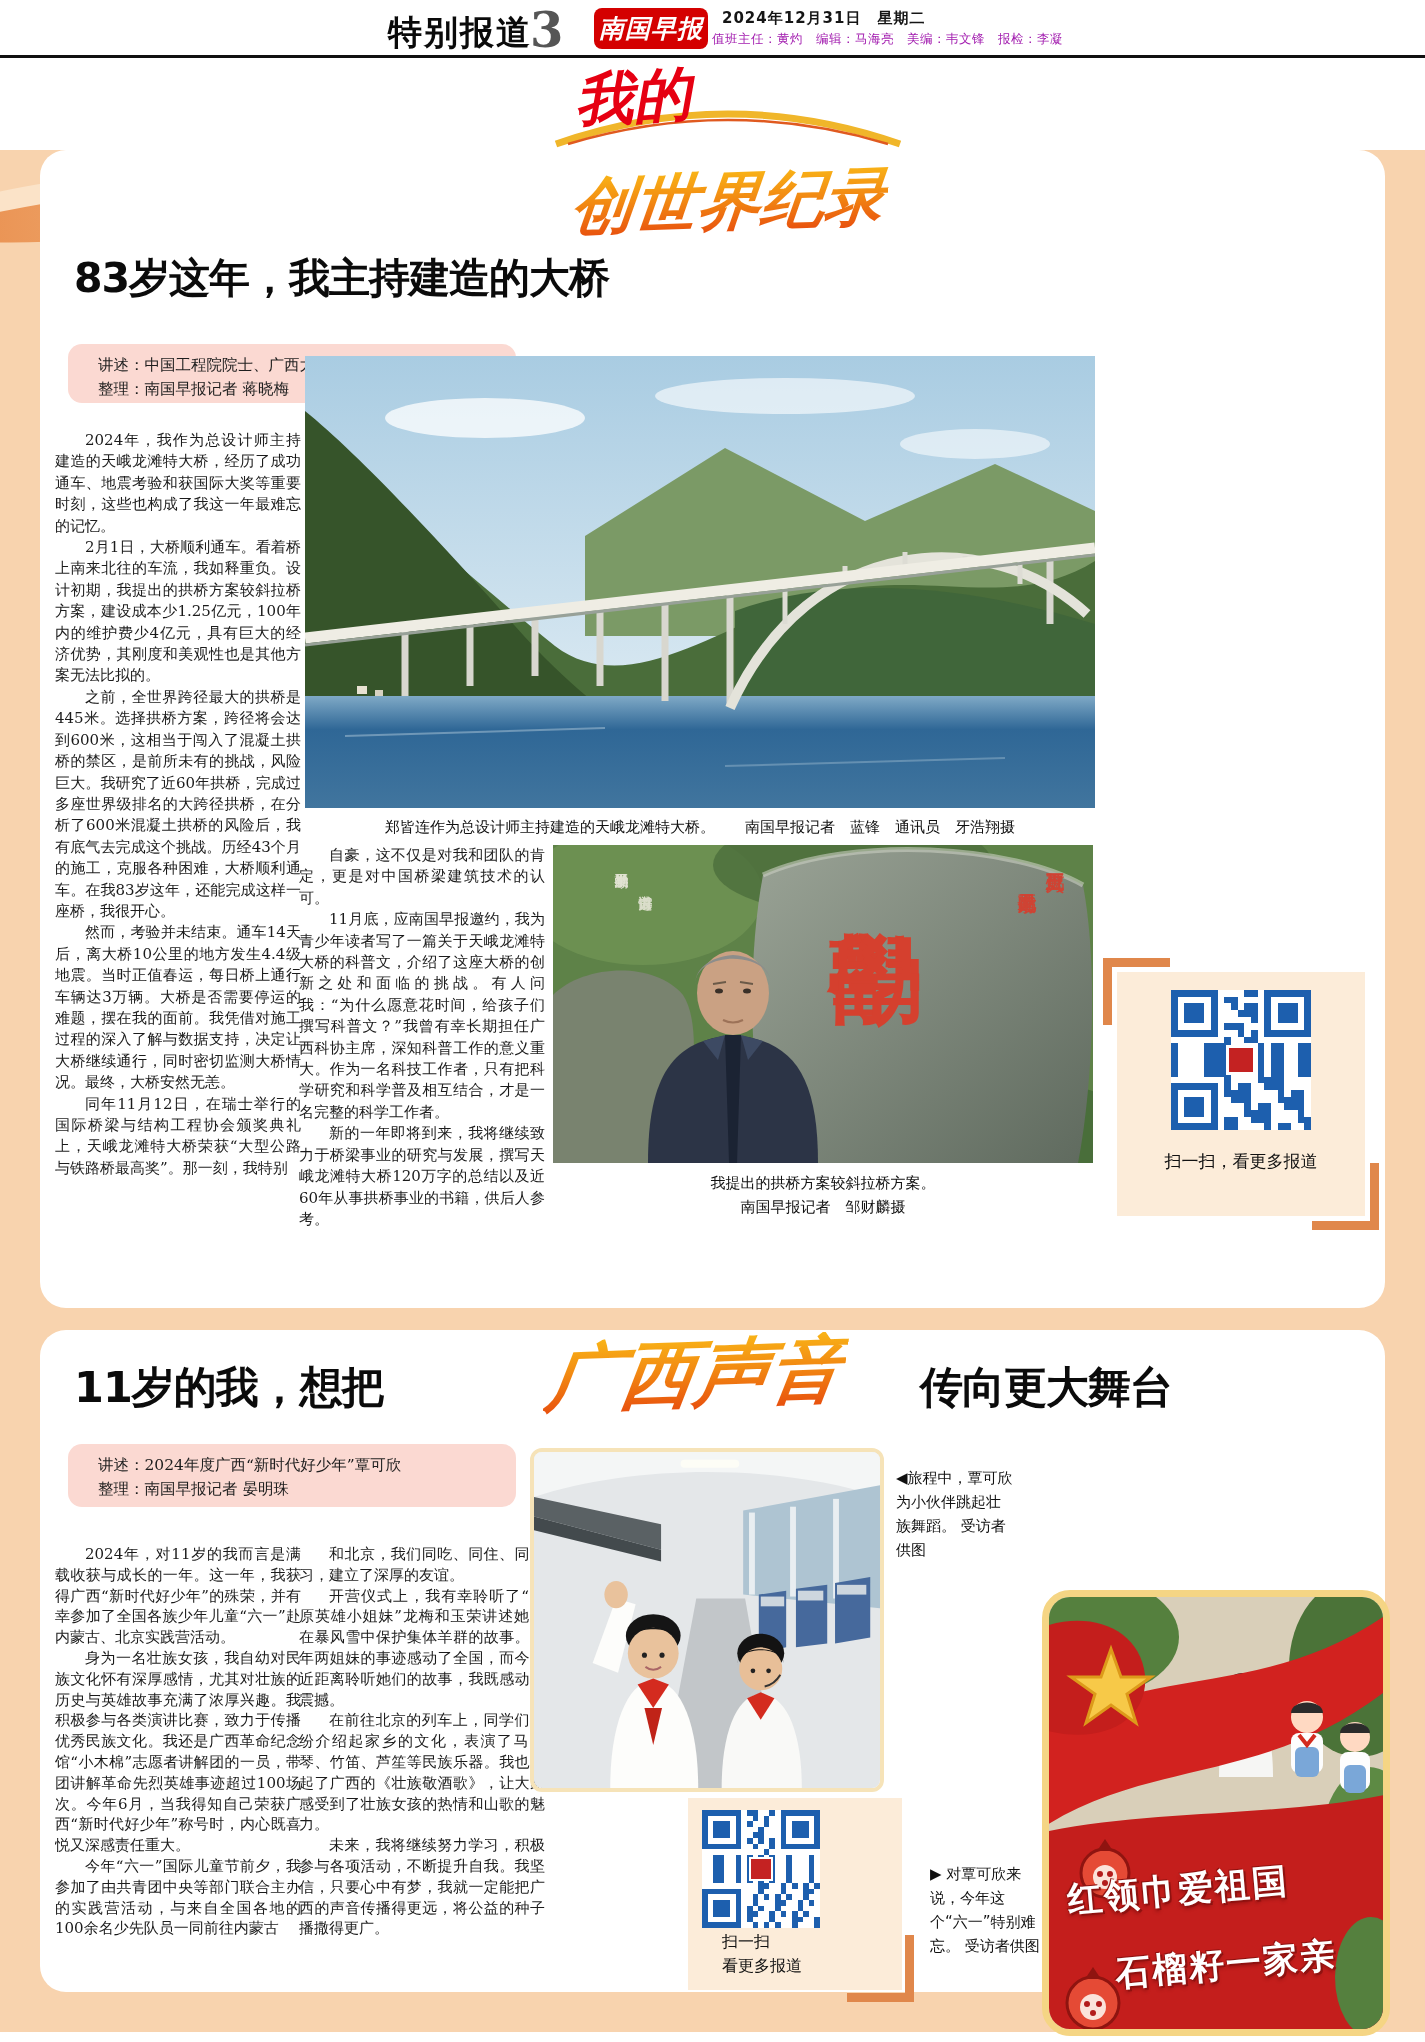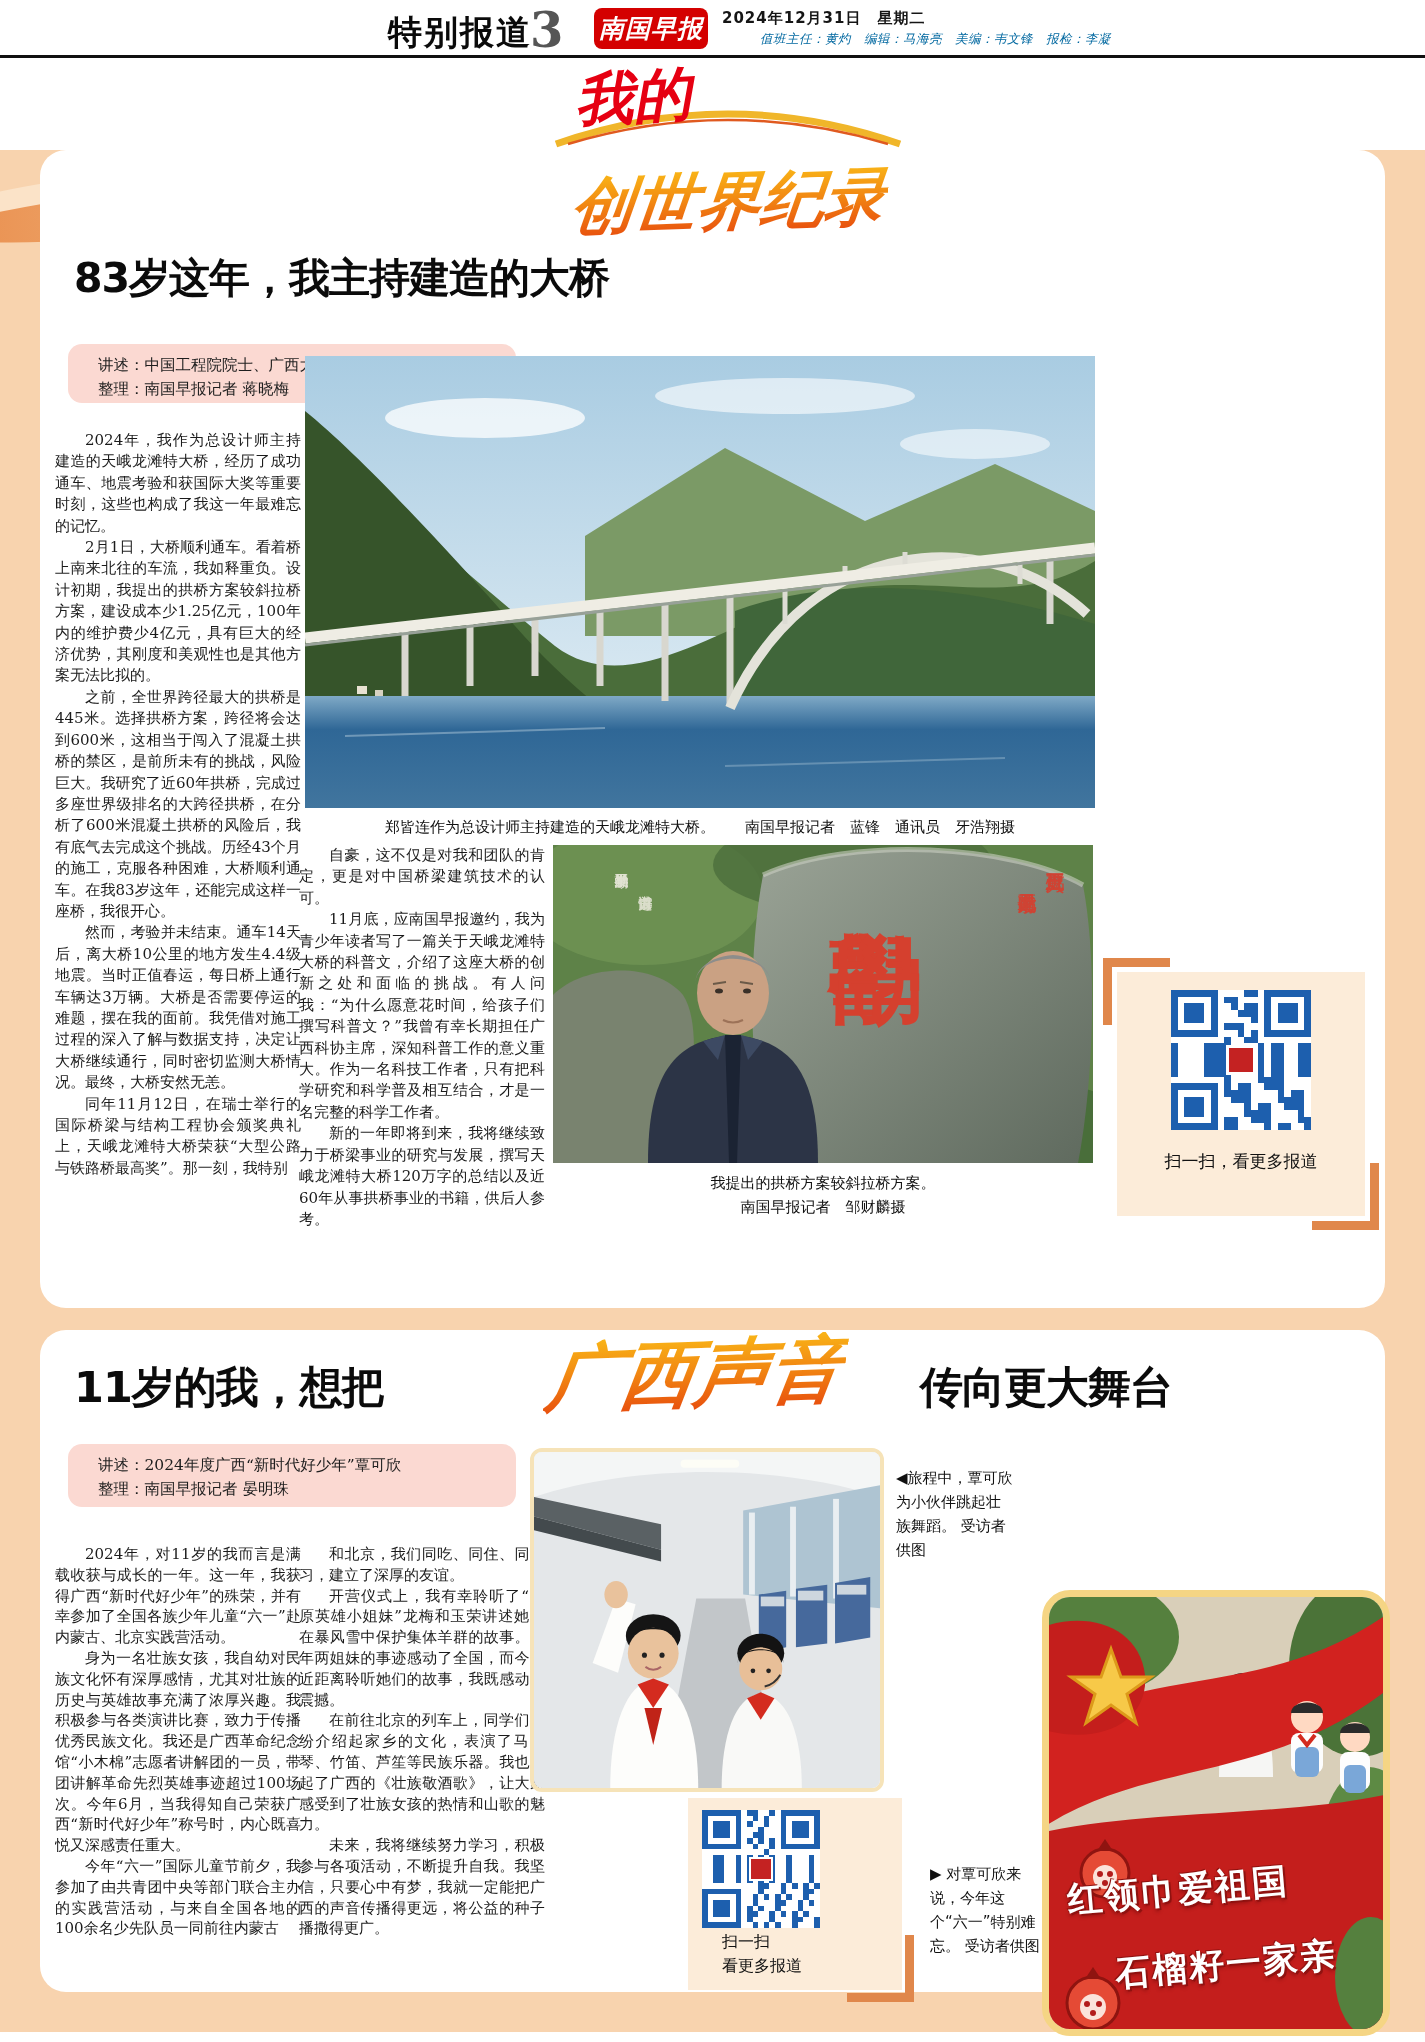--- a/index.html
+++ b/index.html
@@ -7,21 +7,21 @@
         font-family:"DejaVu Sans","Liberation Sans",sans-serif;overflow:hidden;}
   .abs{position:absolute;}
   
   #hdr{position:absolute;left:0;top:0;width:1425px;height:44px;background:#fff;padding-left:44px;}
   .hdr-section{position:absolute;left:388px;top:10px;font-size:34px;font-weight:900;color:#0a0a0a;letter-spacing:2px;}
   .hdr-num{position:absolute;left:530px;top:2px;font-family:"DejaVu Serif",serif;font-size:48px;font-weight:700;color:#555;}
   .masthead{position:absolute;left:594px;top:8px;width:114px;height:41px;background:#d40000;border-radius:8px;
             display:flex;align-items:center;justify-content:center;color:#fff;font-size:25px;font-weight:700;
             font-style:italic;font-family:"DejaVu Serif",serif;letter-spacing:1px;}
   .hdr-date{position:absolute;left:722px;top:9px;font-size:15px;color:#151515;font-weight:600;letter-spacing:1px;}
-  .hdr-credits{position:absolute;left:760px;top:31px;font-size:12.5px;color:#0369a1;letter-spacing:.5px;font-style:italic;}
+  .hdr-credits{position:absolute;left:712px;top:31px;font-size:12.5px;color:#a21caf;letter-spacing:.5px;}
   .hdr-rule{position:absolute;left:0;top:55px;width:1425px;height:3px;background:#101010;}
   
   .peach{position:absolute;left:0;top:58px;width:1425px;height:1974px;background:#f8d3ae;}
   .banner{position:absolute;left:0;top:58px;width:1425px;height:92px;background:#fff;}
   .swoosh{position:absolute;left:-60px;top:128px;width:470px;height:46px;border-radius:100%;
           background:linear-gradient(90deg,#e98e4d,#f6c795);transform:rotate(-6deg);}
   .swoosh2{position:absolute;left:-40px;top:108px;width:430px;height:34px;border-radius:100%;
           background:#fbe3c8;transform:rotate(-6deg);}
   .card{position:absolute;background:#fff;border-radius:26px;}
   

